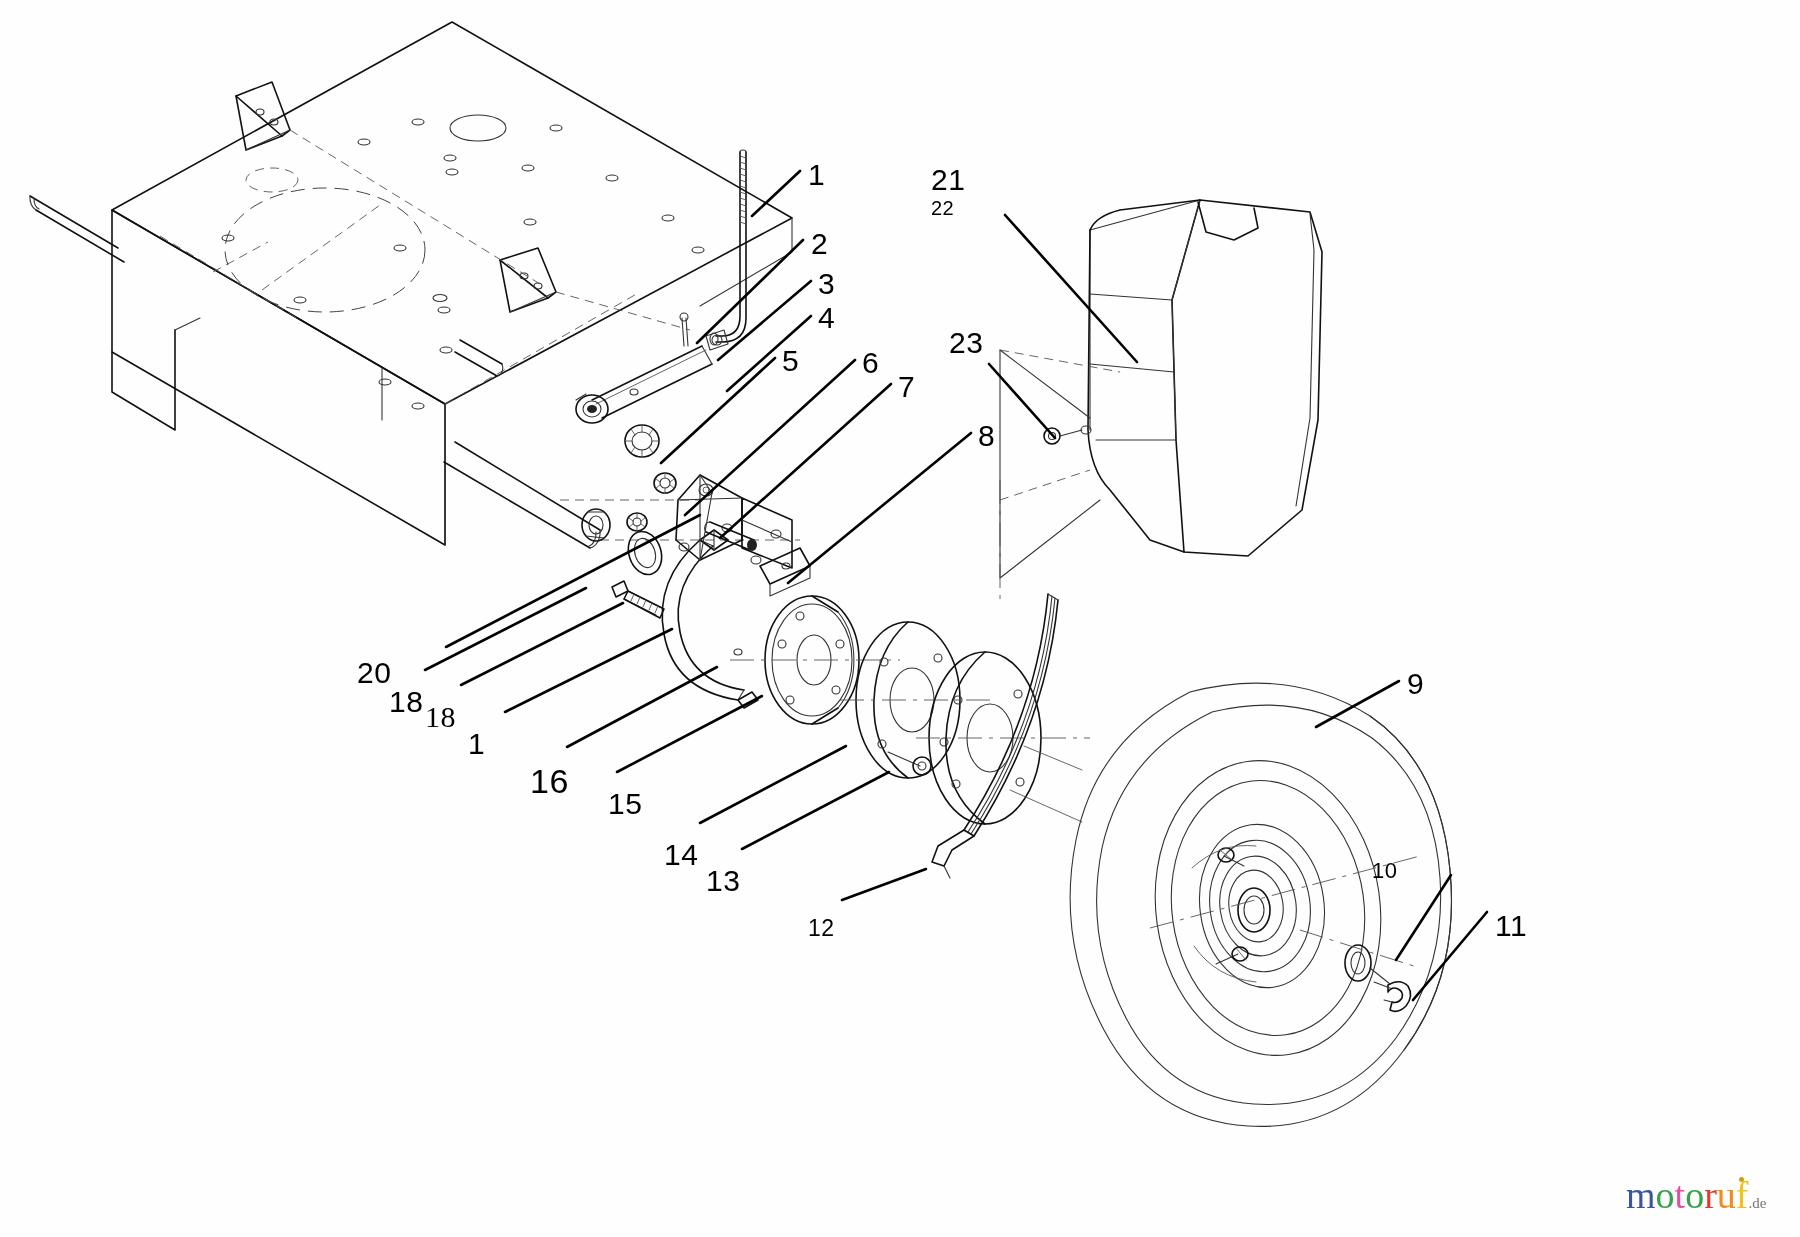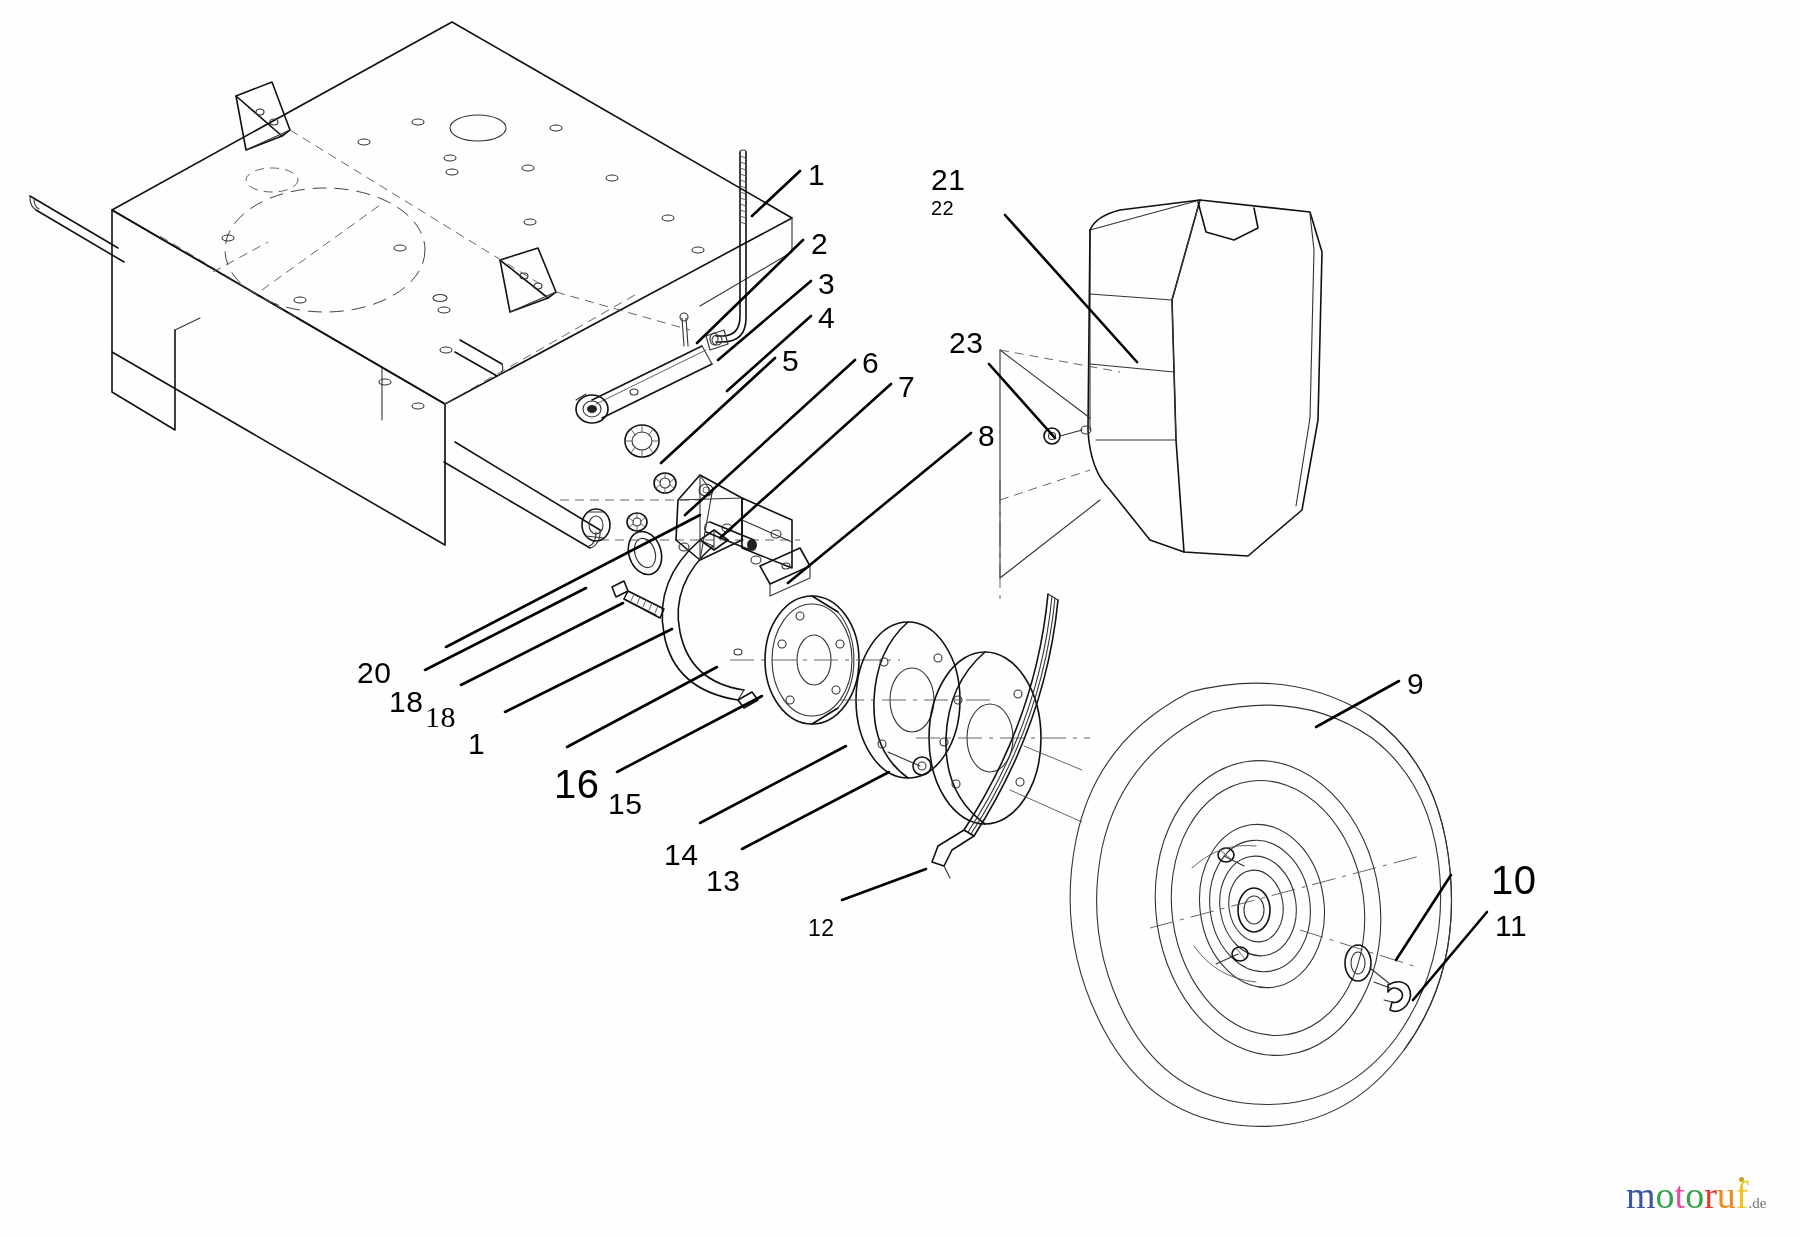--- a/index.html
+++ b/index.html
@@ -474,27 +474,27 @@
   <div id="callout-layer">
       <div class="callout" style="left: 808px; top: 160px; font-size: 30px;">1</div>
       <div class="callout" style="left: 811px; top: 229px; font-size: 30px;">2</div>
       <div class="callout" style="left: 818px; top: 269px; font-size: 30px;">3</div>
       <div class="callout" style="left: 818px; top: 303px; font-size: 30px;">4</div>
       <div class="callout" style="left: 782px; top: 346px; font-size: 30px;">5</div>
       <div class="callout" style="left: 862px; top: 348px; font-size: 30px;">6</div>
       <div class="callout" style="left: 898px; top: 372px; font-size: 30px;">7</div>
       <div class="callout" style="left: 978px; top: 421px; font-size: 30px;">8</div>
       <div class="callout" style="left: 1407px; top: 669px; font-size: 30px;">9</div>
-      <div class="callout" style="left: 1491px; top: 860px; font-size: 40px;">10</div>
+      <div class="callout" style="left: 1372px; top: 860px; font-size: 22px;">10</div>
       <div class="callout" style="left: 1495px; top: 875px; font-size: 30px; margin-top: 36px;">11</div>
       <div class="callout" style="left: 808px; top: 917px; font-size: 23px;">12</div>
       <div class="callout" style="left: 706px; top: 866px; font-size: 30px;">13</div>
       <div class="callout" style="left: 664px; top: 840px; font-size: 30px;">14</div>
       <div class="callout" style="left: 608px; top: 789px; font-size: 30px;">15</div>
-      <div class="callout" style="left: 530px; top: 764px; font-size: 40px; margin-left: 24px;">16</div>
+      <div class="callout" style="left: 530px; top: 764px; font-size: 34px;">16</div>
       <div class="callout" style="left: 468px; top: 729px; font-size: 30px;">1</div>
       <div class="callout" style="left: 425px; top: 702px; font-size: 30px; font-family: Liberation Serif, serif;">18</div>
       <div class="callout" style="left: 389px; top: 687px; font-size: 30px;">18</div>
       <div class="callout" style="left: 357px; top: 658px; font-size: 30px;">20</div>
       <div class="callout" style="left: 931px; top: 165px; font-size: 30px;">21</div>
       <div class="callout" style="left: 931px; top: 198px; font-size: 20px;">22</div>
       <div class="callout" style="left: 949px; top: 328px; font-size: 30px;">23</div>
     </div>
 
   <div id="watermark">

